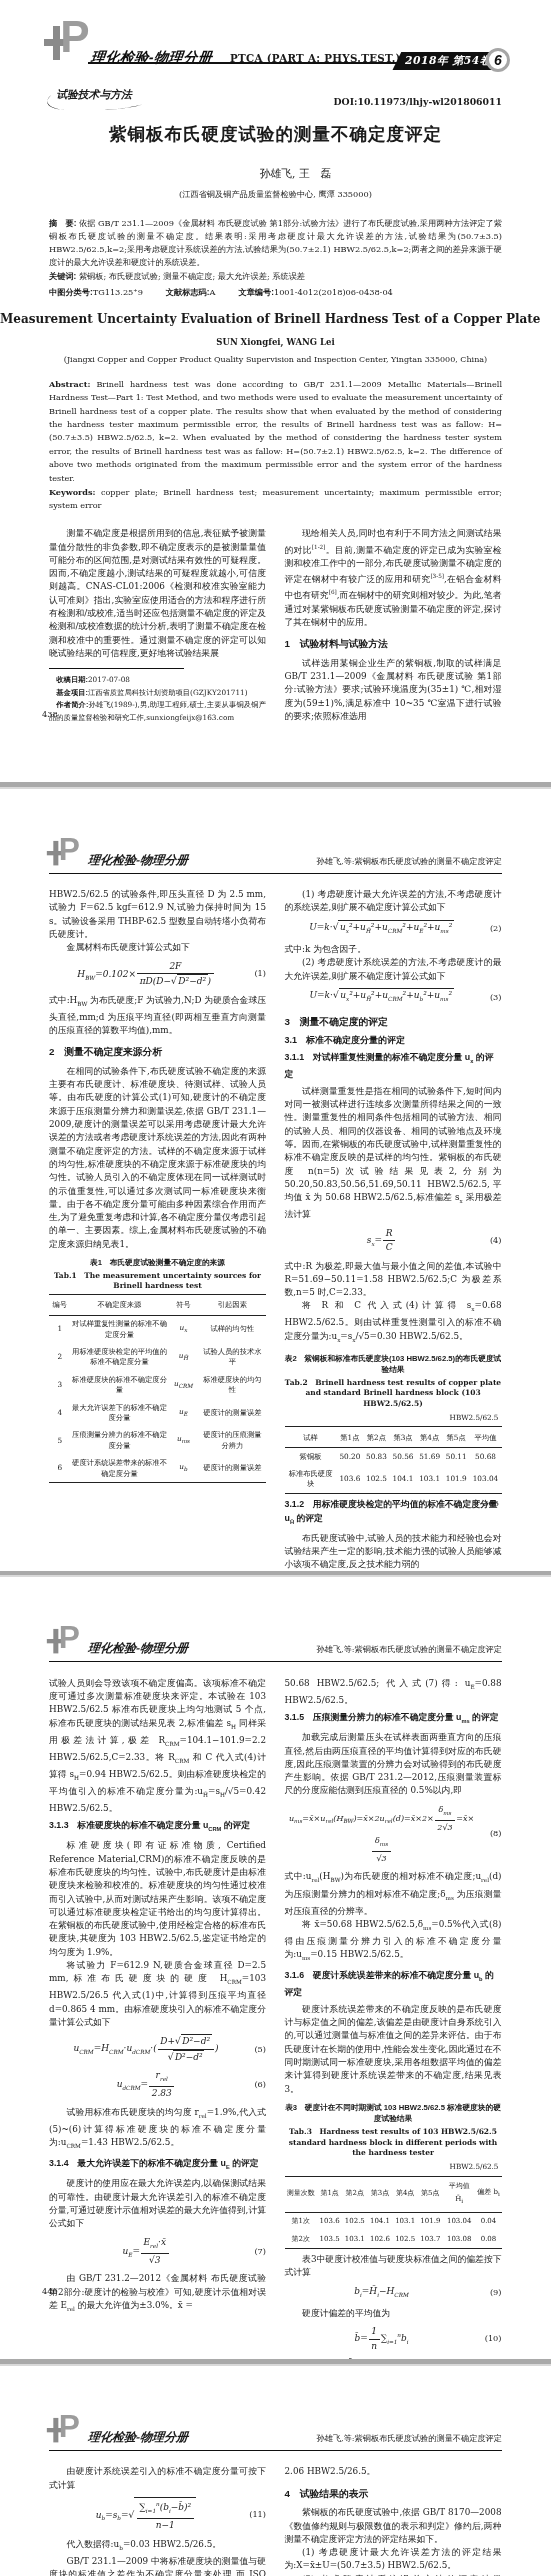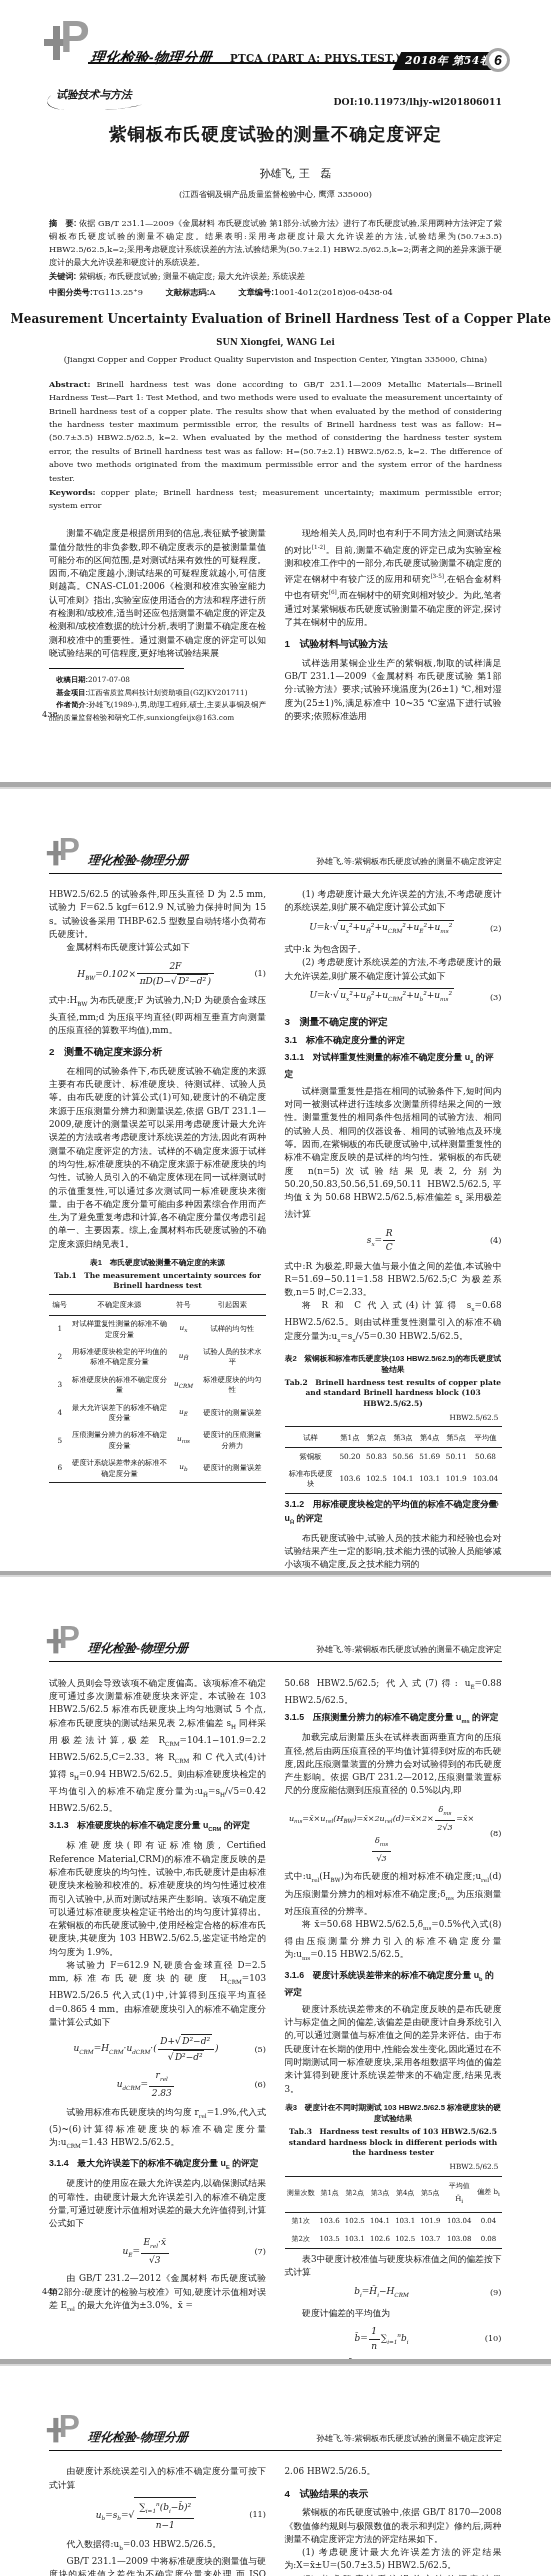--- a/index.html
+++ b/index.html
@@ -34,21 +34,21 @@
   .title-zh{margin-top:15.5px;text-align:center;font-weight:bold;font-size:17.5px;letter-spacing:1px;}
   .authors-zh{margin-top:20.6px;text-align:center;font-size:10.8px;padding-left:40px;}
   .affil-zh{margin-top:8.2px;text-align:center;font-size:8.2px;}
 
   .absblk{margin:17.5px 49px 0;font-size:8.2px;line-height:13px;text-align:justify;}
   .absblk .lab{font-weight:bold;font-family:"Liberation Sans","DejaVu Sans",sans-serif;}
   .kwline{margin:1px 49px 0;font-size:8.2px;line-height:13px;}
   .metaline{margin:2.1px 49px 0;font-size:8.2px;line-height:13px;display:flex;gap:23px;flex-wrap:wrap;}
   .metaline .lab{font-weight:bold;font-family:"Liberation Sans","DejaVu Sans",sans-serif;}
 
-  .title-en{margin-top:13.4px;text-align:right;font-weight:bold;font-size:12px;}
+  .title-en{margin-top:13.4px;text-align:left;font-weight:bold;font-size:12px;}
   .authors-en{margin-top:11.3px;text-align:center;font-weight:bold;font-size:8.5px;}
   .affil-en{margin-top:8.2px;text-align:center;font-size:8px;}
   .absblk.en{margin-top:13.4px;font-size:8.1px;line-height:13.4px;}
 
   
   .cols{margin:14.4px 49px 0;display:flex;gap:18.5px;}
   .col{width:217px;font-size:8.8px;line-height:13.3px;text-align:justify;}
   .col p{margin:0;}
   .ind{text-indent:2em;}
   .h1x{font-family:"Liberation Sans","DejaVu Sans",sans-serif;font-weight:bold;font-size:9.8px;margin:8.2px 0 6.2px;text-align:left;}
@@ -153,21 +153,21 @@
       <div class="fnrule"></div>
       <div class="fnote">
         <div style="text-indent:1em"><span class="lab">收稿日期:</span><span>2017-07-08</span></div>
         <div style="text-indent:1em"><span class="lab">基金项目:</span><span>江西省质监局科技计划资助项目(GZJKY201711)</span></div>
         <div style="text-indent:1em"><span class="lab">作者简介:</span><span>孙雄飞(1989-),男,助理工程师,硕士,主要从事铜及铜产品的质量监督检验和研究工作,sunxiongfeijx@163.com</span></div>
       </div>
     </div>
     <div class="col">
       <p class="ind">现给相关人员,同时也有利于不同方法之间测试结果的对比<sup>[1-2]</sup>。目前,测量不确定度的评定已成为实验室检测和校准工作中的一部分,布氏硬度试验测量不确定度的评定在钢材中有较广泛的应用和研究<sup>[3-5]</sup>,在铝合金材料中也有研究<sup>[6]</sup>,而在铜材中的研究则相对较少。为此,笔者通过对某紫铜板布氏硬度试验测量不确定度的评定,探讨了其在铜材中的应用。</p>
       <div class="h1x">1　试验材料与试验方法</div>
-      <p class="ind">试样选用某铜企业生产的紫铜板,制取的试样满足 GB/T 231.1—2009《金属材料 布氏硬度试验 第1部分:试验方法》要求;试验环境温度为(26±1) ℃,相对湿度为(25±1)%,满足标准中 10~35 ℃室温下进行试验的要求;依照标准选用</p>
+      <p class="ind">试样选用某铜企业生产的紫铜板,制取的试样满足 GB/T 231.1—2009《金属材料 布氏硬度试验 第1部分:试验方法》要求;试验环境温度为(35±1) ℃,相对湿度为(59±1)%,满足标准中 10~35 ℃室温下进行试验的要求;依照标准选用</p>
     </div>
   </div>
   <div class="pageno left">438</div>
 </div>
 <div class="page-sep"></div>
 
 <div class="page pg2">
   <div class="pghead">
     <div class="lw">
       <div class="plogo small">

